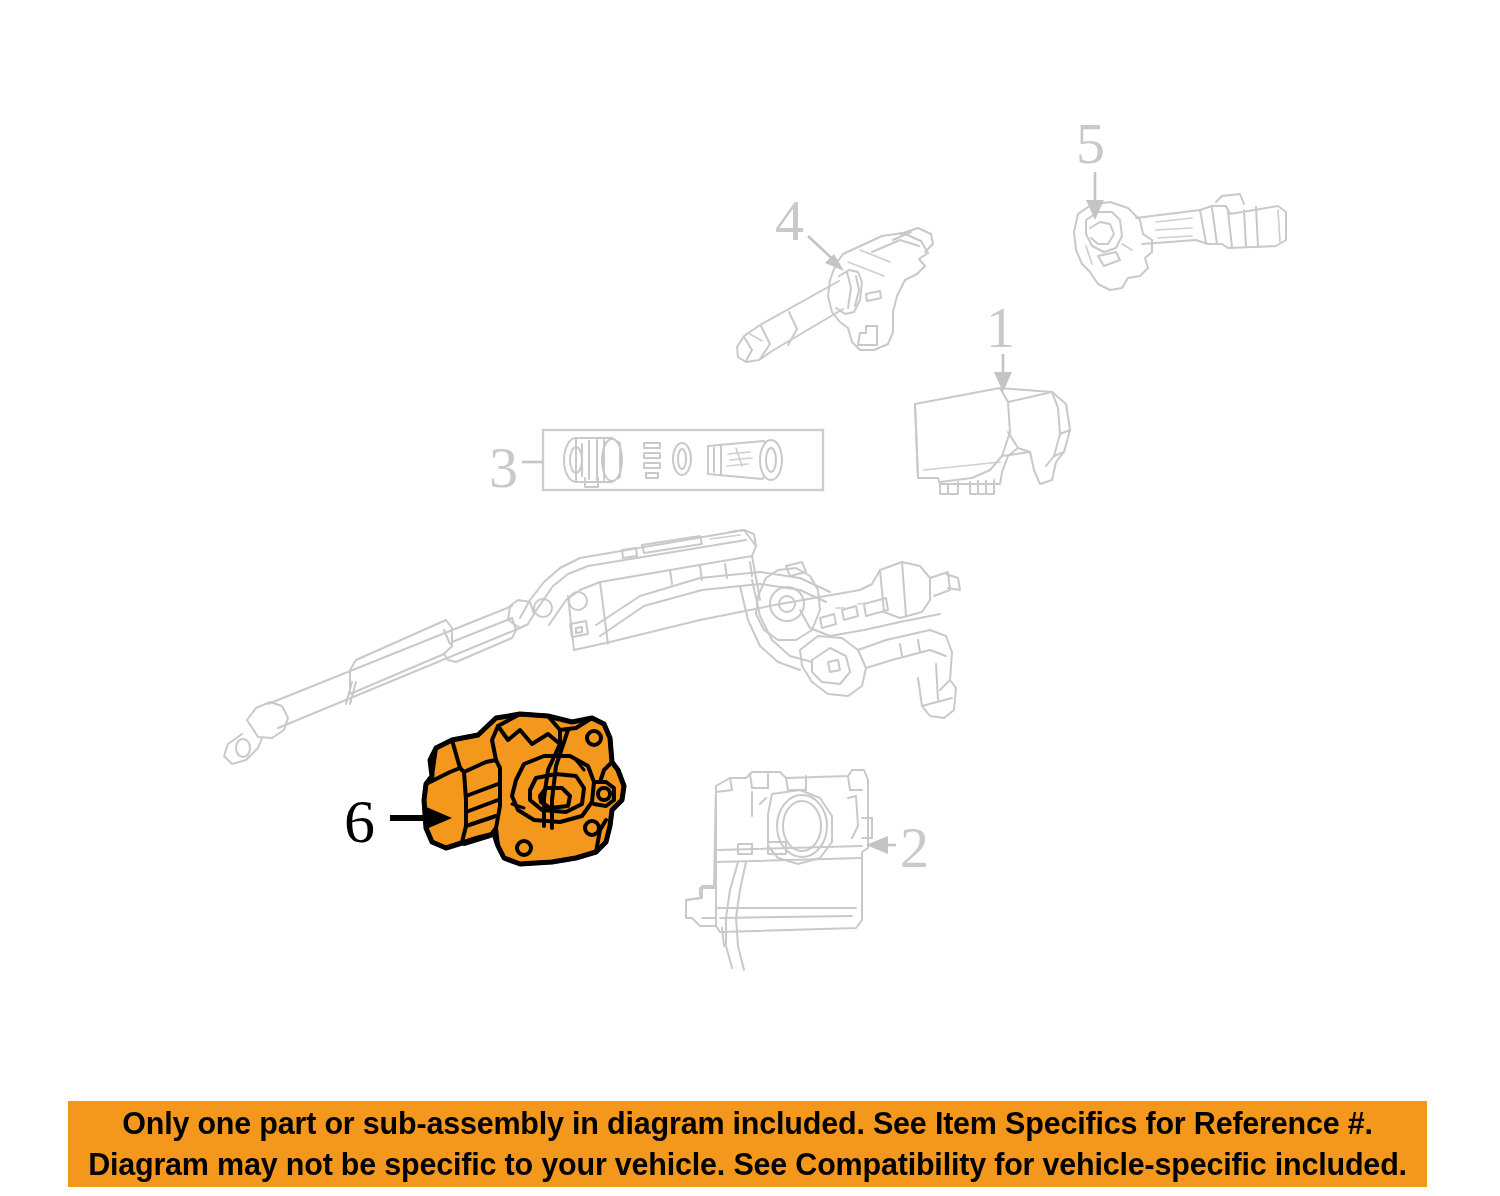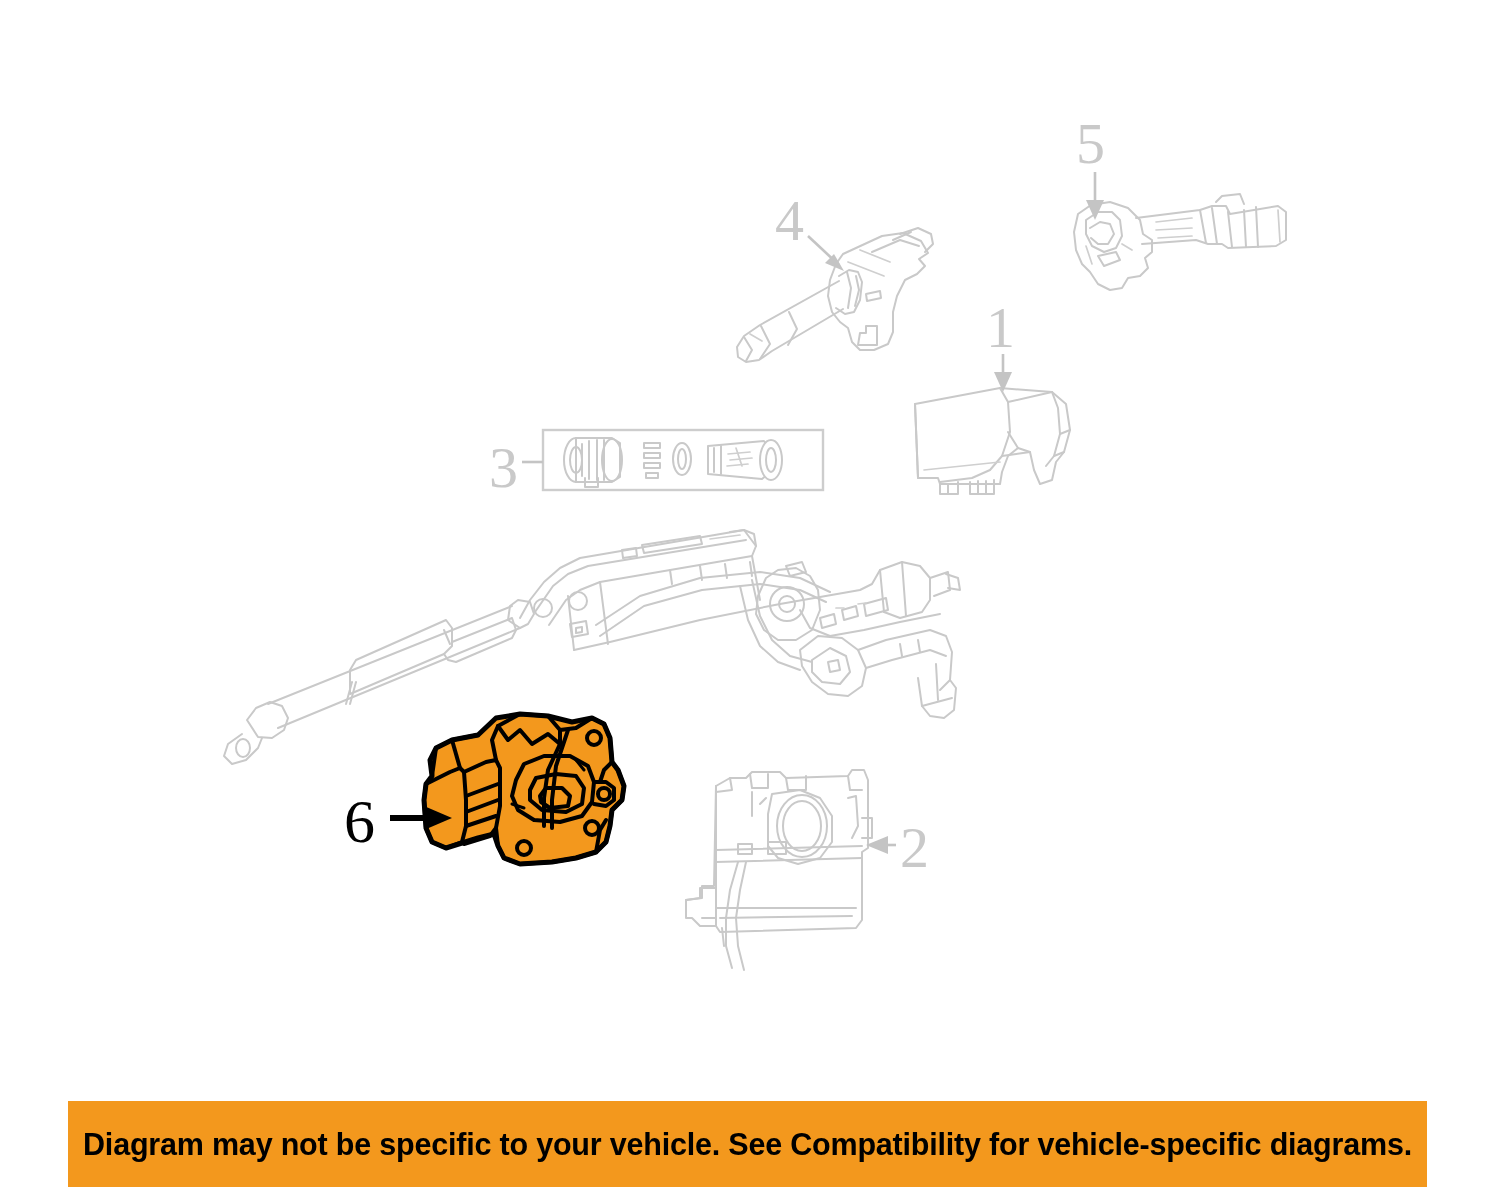--- a/index.html
+++ b/index.html
@@ -409,16 +409,17 @@
 
     <g>
       <text class="num-black" x="344" y="842">6</text>
       <line class="callout-black" x1="390" y1="818" x2="428" y2="818"></line>
       <polygon class="callout-black-head" points="452,818 424,806 424,830"></polygon>
     </g>
 
   </svg>
 
   <div class="notice-banner">
-    <div class="notice-line">Diagram may not be specific to your vehicle. See Compatibility for vehicle-specific diagrams.</div>
+    <div class="notice-line">Only one part or sub-assembly in diagram included. See Item Specifics for Reference #.</div>
+    <div class="notice-line">Diagram may not be specific to your vehicle. See Compatibility for vehicle-specific included.</div>
   </div>
 
 </div>
 
 </body></html>

